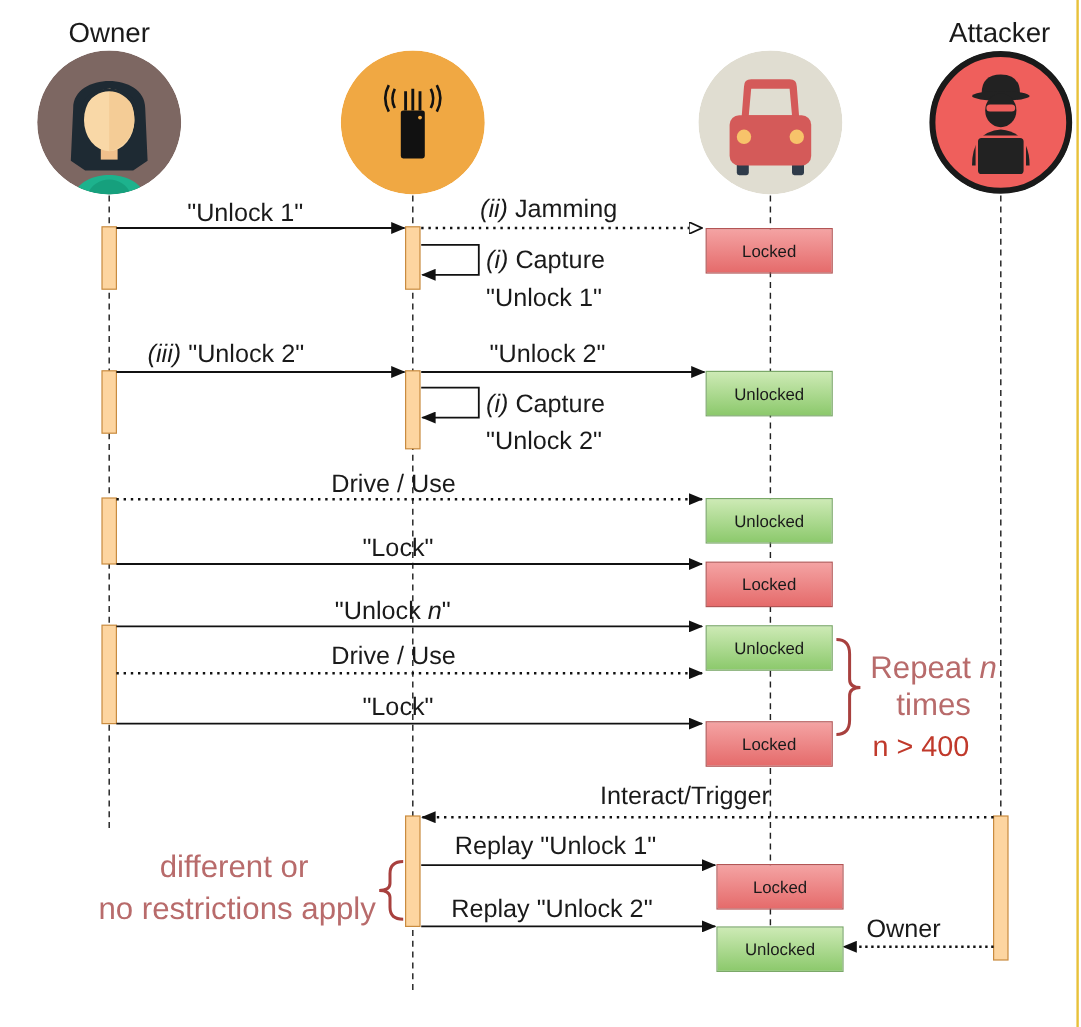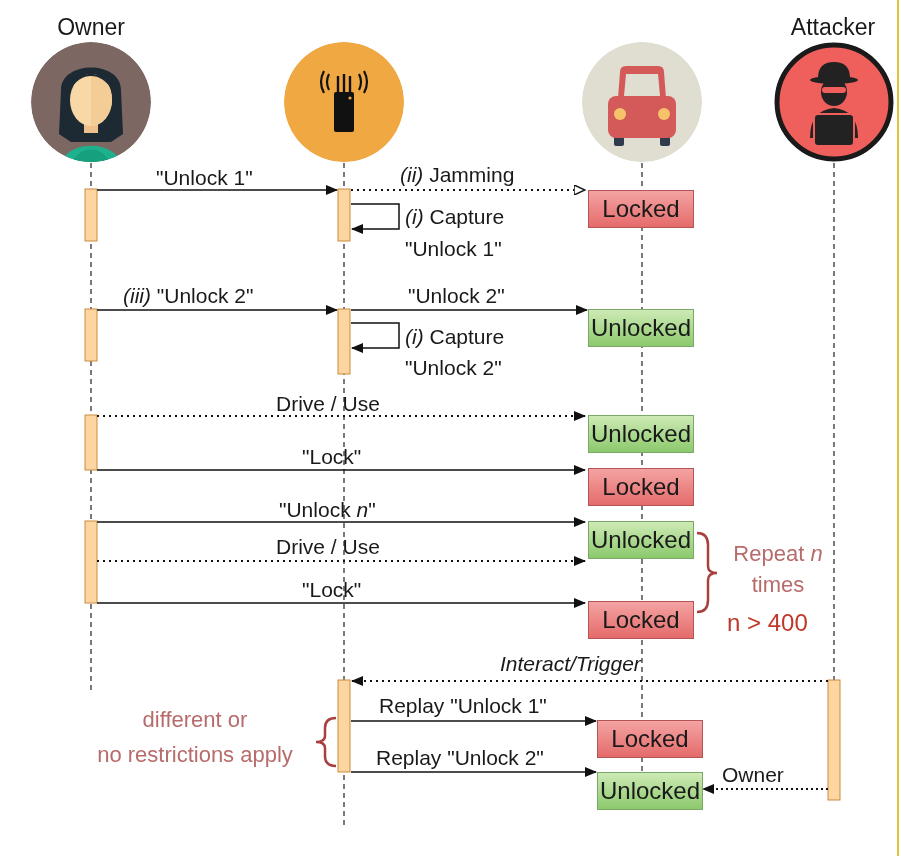--- a/index.html
+++ b/index.html
@@ -3,25 +3,25 @@
 <meta charset="utf-8">
 <style>
   html, body { margin:0; padding:0; background:#ffffff; }
   body { width:901px; height:856px; position:relative; overflow:hidden;
          font-family:"Liberation Sans", sans-serif; color:#1a1a1a; }
   #stage { position:absolute; left:0; top:0; width:758px; height:856px; }
   .right-border { position:absolute; left:897px; top:0; width:2px; height:856px; background:#e8c13a; }
   .actor-label { position:absolute; font-size:23px; text-align:center; width:220px; color:#1a1a1a; }
   .avatar { position:absolute; width:120px; height:120px; border-radius:50%; }
   .state { position:absolute; width:106px; height:38px; border:1px solid #8a8a8a; box-sizing:border-box;
-           font-size:24px; display:flex; align-items:center; justify-content:center; color:#1a1a1a; }
+           font-size:14px; display:flex; align-items:center; justify-content:center; color:#1a1a1a; }
   .state.locked { background:linear-gradient(#f4a3a3, #e56b6b); border-color:#b35555; }
   .state.unlocked { background:linear-gradient(#cdeab5, #8cc96c); border-color:#7ba869; }
   .msg { position:absolute; font-size:21px; white-space:nowrap; color:#1a1a1a; }
-  .note { position:absolute; font-size:22px; color:#b86b6b; white-space:nowrap; text-align:center; }
+  .note { position:absolute; font-size:26px; color:#b86b6b; white-space:nowrap; text-align:center; }
   .note-strong { position:absolute; font-size:24px; color:#c0392b; white-space:nowrap; }
   i { font-style:italic;margin-top:17px; }
 </style>
 </head>
 <body>
 
 <div id="stage">
 
   <div class="actor-label" style="left:-19px;top:14px;">Owner</div>
   <div class="actor-label" style="left:532px;top:14px;margin-top:43px;">Vehicle</div>
@@ -133,21 +133,21 @@
   <div class="msg" style="left:408px;top:284px;">"Unlock 2"</div>
   <div class="msg" style="left:405px;top:325px;"><i>(i)</i><span> Capture</span></div>
   <div class="msg" style="left:405px;top:356px;">"Unlock 2"</div>
 
   <div class="msg" style="left:276px;top:392px;">Drive / Use</div>
   <div class="msg" style="left:302px;top:445px;">"Lock"</div>
   <div class="msg" style="left:279px;top:498px;"><span>"Unlock </span><i>n</i><span>"</span></div>
   <div class="msg" style="left:276px;top:535px;">Drive / Use</div>
   <div class="msg" style="left:302px;top:578px;">"Lock"</div>
 
-  <div class="msg" style="left:500px;top:652px;font-style:italic;">Interact/Trigger</div>
+  <div class="msg" style="left:500px;top:652px;">Interact/Trigger</div>
   <div class="msg" style="left:379px;top:694px;">Replay "Unlock 1"</div>
   <div class="msg" style="left:376px;top:746px;">Replay "Unlock 2"</div>
   <div class="msg" style="left:722px;top:763px;">Owner</div>
 
   <div class="state locked" style="left:588px;top:190px;">Locked</div>
   <div class="state unlocked" style="left:588px;top:309px;">Unlocked</div>
   <div class="state unlocked" style="left:588px;top:415px;">Unlocked</div>
   <div class="state locked" style="left:588px;top:468px;">Locked</div>
   <div class="state unlocked" style="left:588px;top:521px;">Unlocked</div>
   <div class="state locked" style="left:588px;top:601px;">Locked</div>

